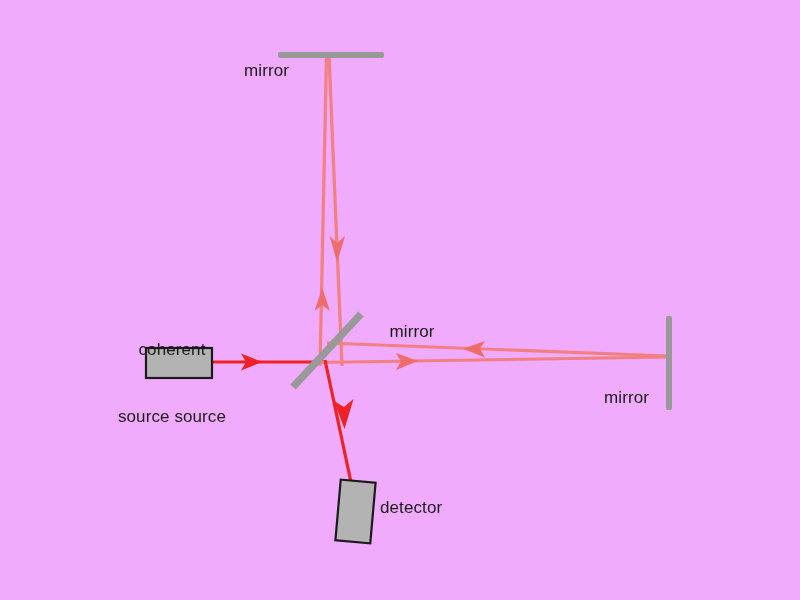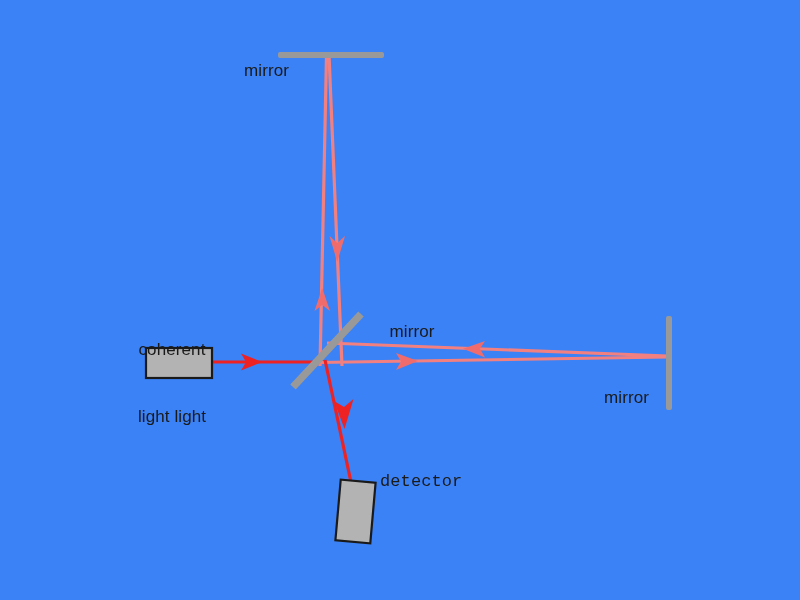--- a/index.html
+++ b/index.html
@@ -8,21 +8,21 @@
     padding: 0;
     background: #ffffff;
   }
   body {
     font-family: "Liberation Sans", sans-serif;
   }
   #stage {
     position: relative;
     width: 800px;
     height: 600px;
-    background: #3b82f6;
+    background: #f0abfc;
     overflow: hidden;
   }
   #diagram-svg {
     position: absolute;
     left: 0;
     top: 0;
     width: 800px;
     height: 600px;
   }
   .diagram-label {
@@ -96,24 +96,24 @@
       <rect x="146" y="348" width="66" height="30" fill="#b3b3b3" stroke="#1a1a1a" stroke-width="2.2"></rect>
 
       <rect x="338" y="481" width="35" height="61" fill="#b3b3b3" stroke="#1a1a1a" stroke-width="2.2" transform="rotate(5 355.5 511.5)"></rect>
     </g>
   </svg>
 
   <div class="diagram-label label-left" style="left:244px; top:60px;">mirror</div>
 
   <div class="diagram-label label-center" style="left:116px; top:294px; width:112px;">
     <div>coherent</div>
-    <div>light light</div>
+    <div>source source</div>
   </div>
 
   <div class="diagram-label label-center" style="left:352px; top:276px; width:120px;">
     <div>mirror</div>
   </div>
 
   <div class="diagram-label label-left" style="left:604px; top:387px;">mirror</div>
 
-  <div class="diagram-label label-left" style="left:380px; top:471px;font-family:Liberation Mono, monospace;">detector</div>
+  <div class="diagram-label label-left" style="left:380px; top:497px;">detector</div>
 
 </div>
 
 </body></html>

